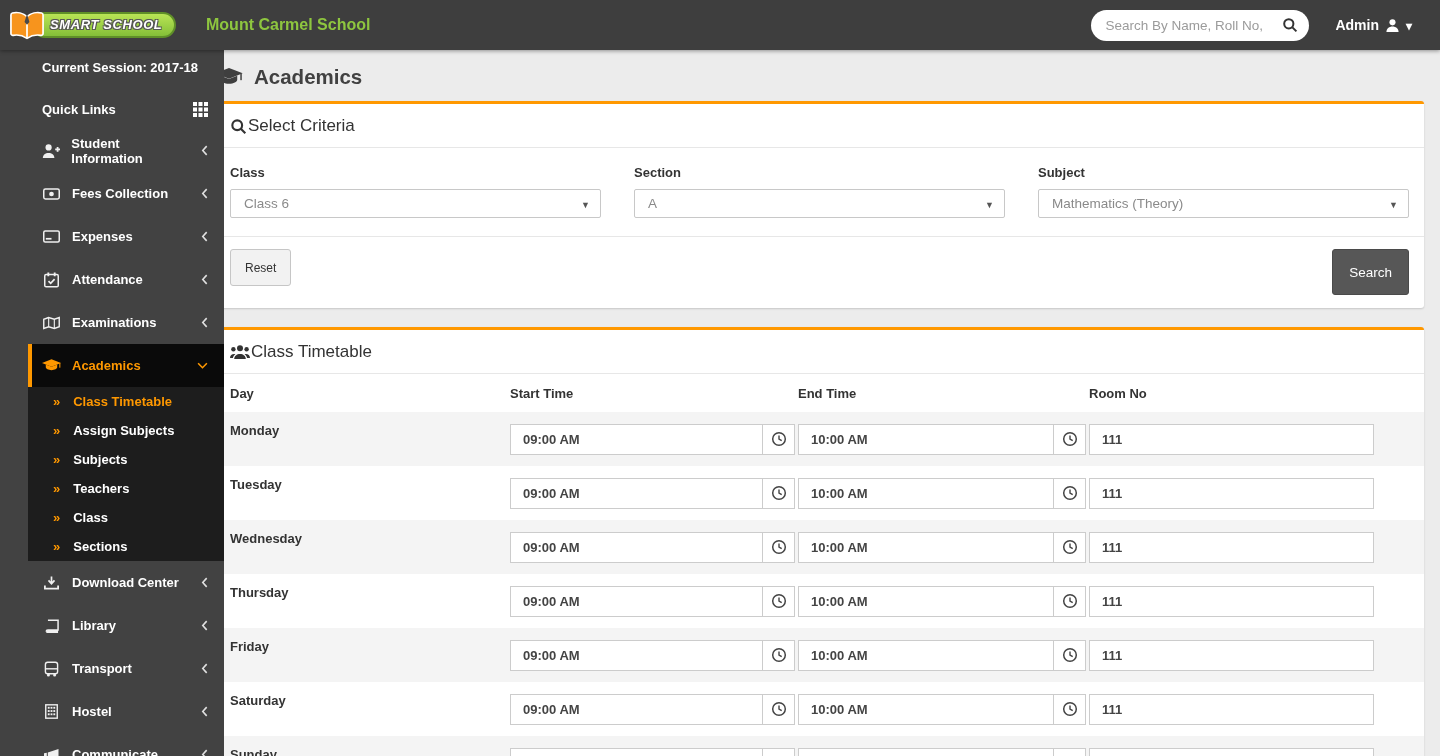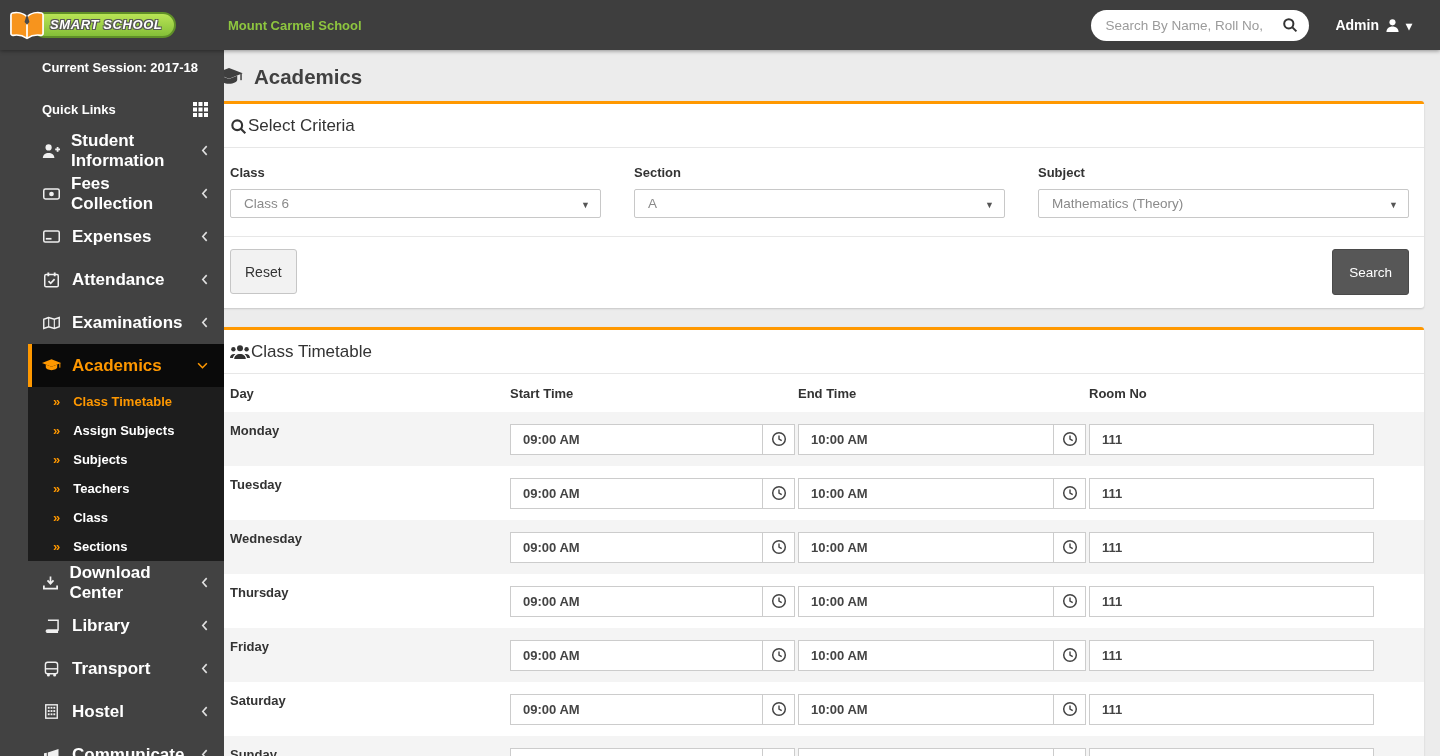--- a/index.html
+++ b/index.html
@@ -8,39 +8,39 @@
 
   
   .topbar { height:50px; background:#3e3e3e; display:flex; align-items:center;
             position:relative; z-index:10; box-shadow:0 1px 4px rgba(0,0,0,.4); }
   .logo-area { flex:0 0 200px; display:flex; align-items:center; padding-left:10px; height:50px; }
   .logo-book { margin-right:-12px; position:relative; z-index:2; }
   .logo-pill { background:linear-gradient(#b9e455,#84bf38); border:2px solid #5f8f28;
                border-radius:15px; color:#fff; font-weight:bold; font-style:italic;
                font-size:13px; letter-spacing:.6px; padding:3px 12px 4px 16px; white-space:nowrap;
                text-shadow:-1px -1px 0 #555,1px -1px 0 #555,-1px 1px 0 #555,1px 1px 0 #555; }
-  .school-name { color:#8ec63f; font-size:13px; font-weight:bold; margin-left:28px; }
+  .school-name { color:#8ec63f; font-size:16px; font-weight:bold; margin-left:6px; }
   .search-pill { margin-left:auto; width:218px; height:31px; background:#fff;
                  border-radius:16px; display:flex; align-items:center; padding:0 11px 0 14px; }
   .search-pill input { border:none; outline:none; flex:1; min-width:0; font-size:13.5px; color:#444;
                        font-family:"Liberation Sans",sans-serif; background:transparent; }
   .search-pill input::placeholder { color:#9b9b9b; }
   .admin-area { display:flex; align-items:center; gap:7px; color:#fff; font-weight:bold;
                 font-size:14px; margin:0 28px 0 26px; cursor:pointer; }
   .admin-caret::before { content:"\25BE"; font-size:12px; color:#fff; }
 
   
   .sidebar { position:absolute; left:0; top:44px; bottom:0; width:224px;
              background:#424242; color:#fff; overflow:hidden;padding-left:28px; }
   .session { padding:16px 14px 15px; font-size:13px; font-weight:bold; }
   .quick-links { display:flex; align-items:center; padding:12px 16px 12px 14px;
                  font-size:13px; font-weight:bold; cursor:pointer; }
   .quick-links .qicon { margin-left:auto; }
   .menu-item { display:flex; align-items:center; height:43px; padding:0 16px 0 14px;
-               font-size:17px; font-weight:bold; gap:11px; cursor:pointer; }
+               font-size:13px; font-weight:bold; gap:11px; cursor:pointer; }
   .menu-item .micon { width:19px; display:flex; justify-content:center; color:#f0f0f0; }
   .menu-item .chev { margin-left:auto; display:flex; color:#e0e0e0; }
   .menu-item.active { background:#0a0a0a; color:#ff9800; border-left:4px solid #ff9800;
                       padding-left:10px; }
   .menu-item.active .micon, .menu-item.active .chev { color:#ff9800; }
   .submenu { background:#1d1d1d; }
   .submenu-item { display:flex; align-items:center; height:29px; padding-left:25px;
                   font-size:13px; font-weight:bold; color:#fff; cursor:pointer; }
   .submenu-item .arrow::before { content:"\00BB"; color:#ff9800; font-size:13px; }
   .submenu-item .arrow { margin-right:13px; }
@@ -60,21 +60,21 @@
   .criteria-body { display:grid; grid-template-columns:1fr 1fr 1fr; column-gap:33px;
                    padding:17px 15px 18px; }
   .field-label { font-size:13px; font-weight:bold; color:#333; margin-bottom:9px; }
   .select { height:29px; border:1px solid #c8c8c8; border-radius:2px; display:flex;
             align-items:center; padding:0 10px 0 13px; font-size:13.5px; color:#8a8a8a;
             background:#fff; cursor:pointer; }
   .select .caret { margin-left:auto; }
   .select .caret::before { content:"\25BC"; font-size:9px; color:#555; }
   .criteria-footer { border-top:1px solid #e7e7e7; padding:12px 15px 13px; display:flex; }
   .btn-reset { background:#f2f2f2; border:1px solid #c6c6c6; border-radius:3px;
-               padding:0 14px; height:45px; font-size:14px; color:#333; cursor:pointer;
+               padding:0 14px; height:37px; font-size:12px; color:#333; cursor:pointer;
                font-family:"Liberation Sans",sans-serif; }
   .btn-search { margin-left:auto; background:#575757; color:#fff; border:1px solid #4a4a4a;
                 border-radius:3px; padding:4px 16px; height:46px; font-size:13.5px; cursor:pointer;
                 font-family:"Liberation Sans",sans-serif; }
 
   
   .tt-grid { display:grid; grid-template-columns:277px 285px 288px 285px; column-gap:3px;
              align-items:center; padding:0 15px; }
   .tt-head { padding-top:12px; padding-bottom:11px; }
   .tt-head .col { font-size:13px; font-weight:bold; color:#333; }

